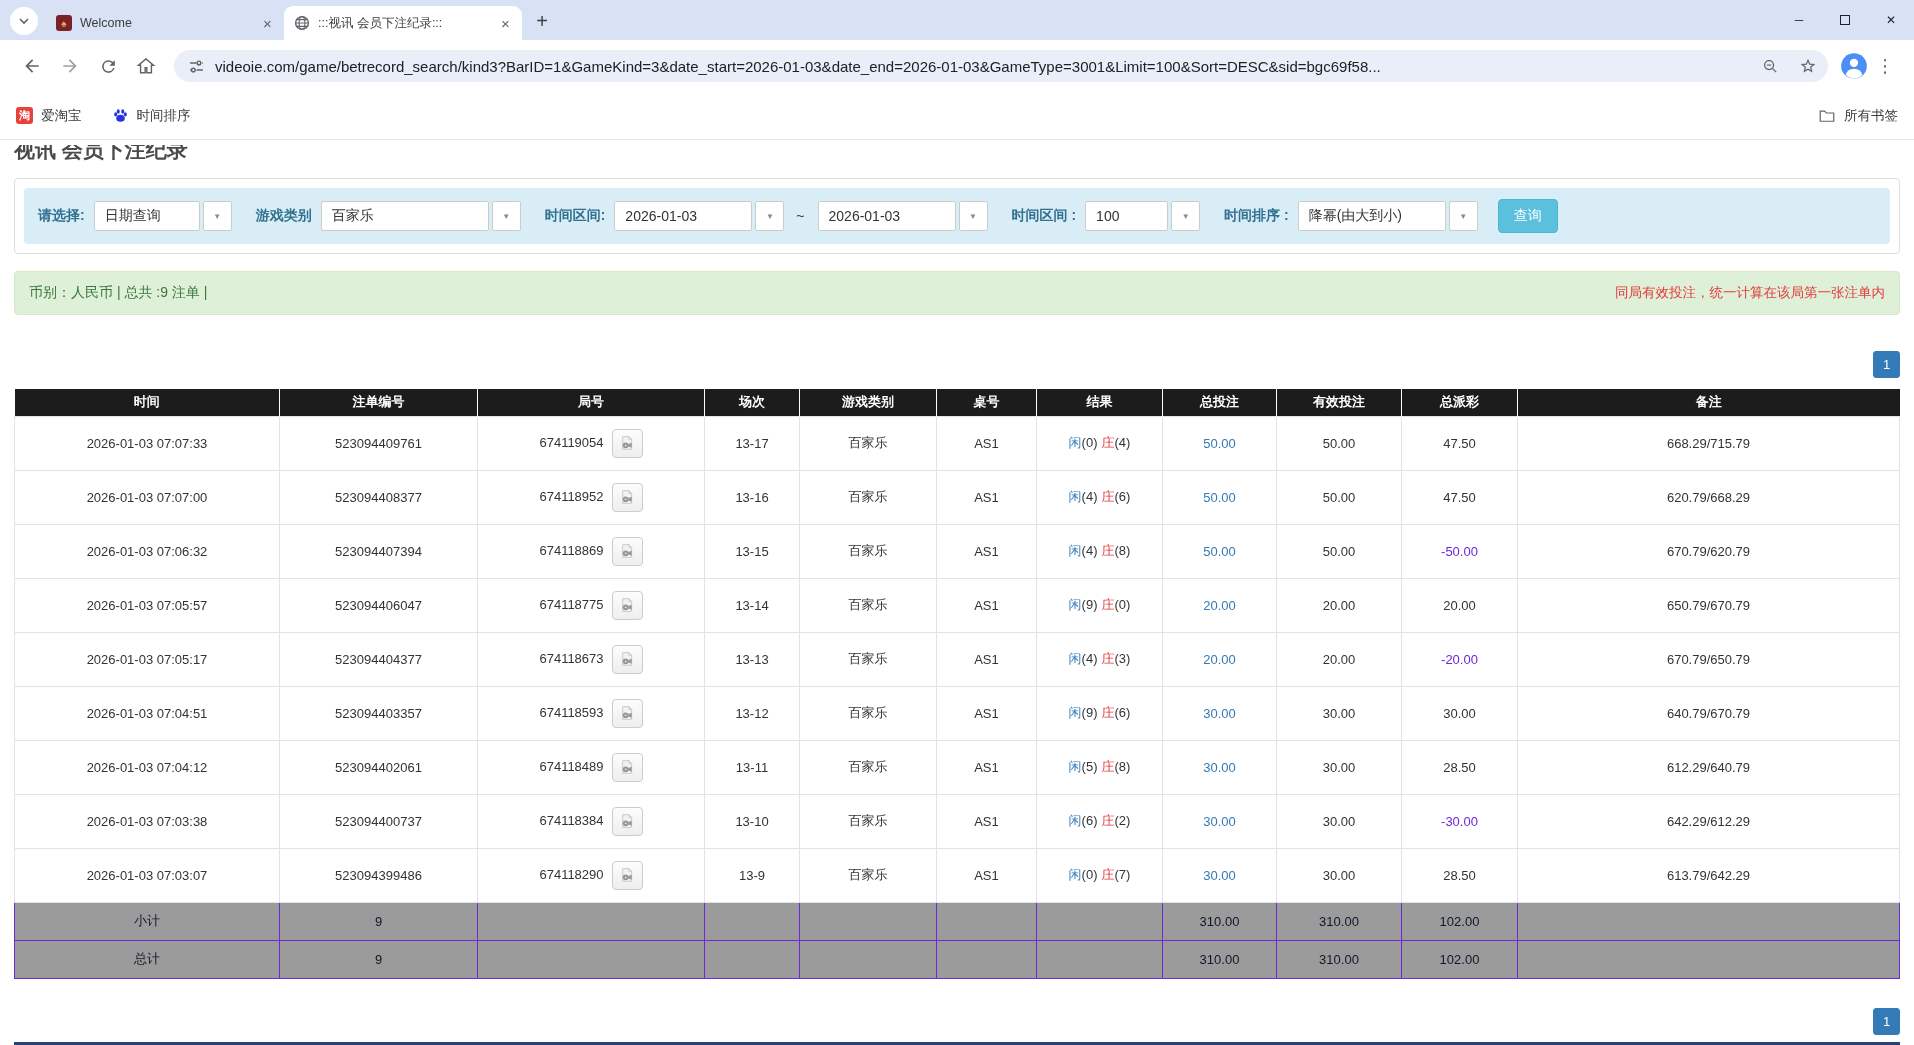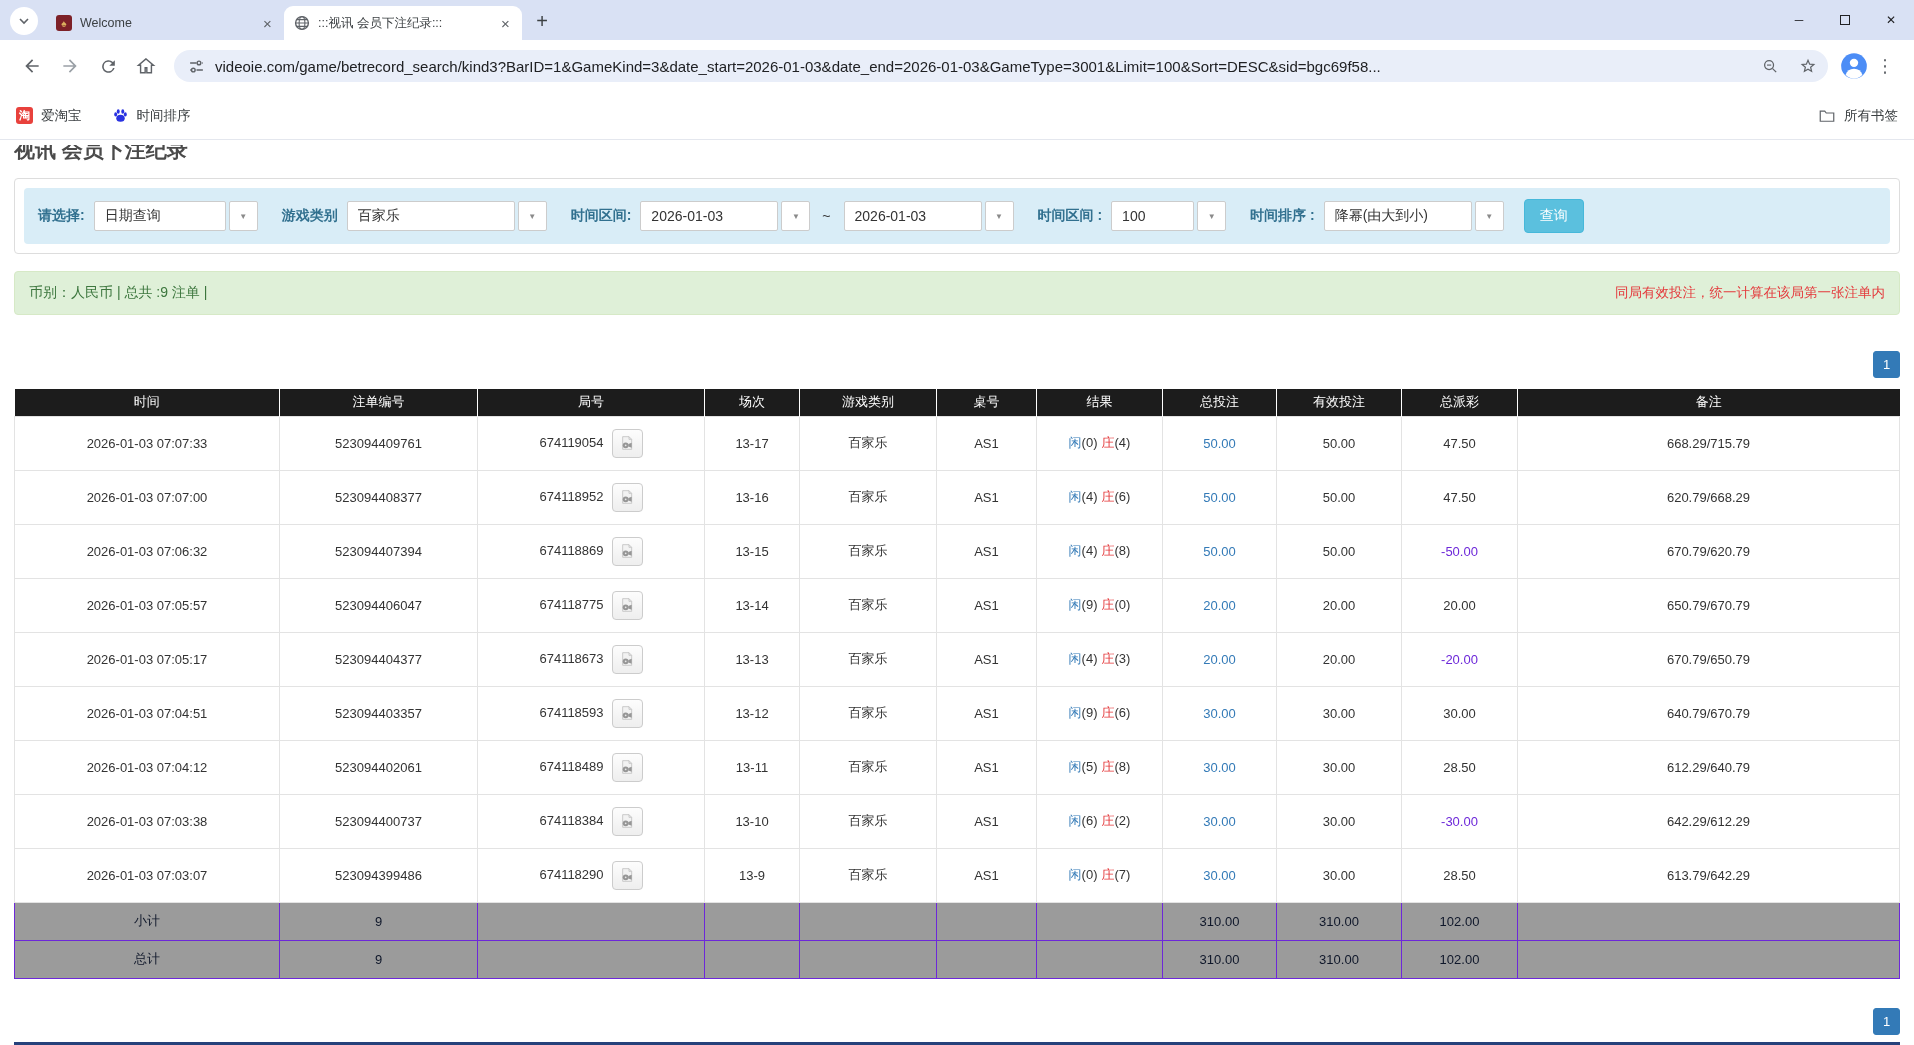--- a/index.html
+++ b/index.html
@@ -68,21 +68,21 @@
   .summary-left { color:#3c763d; font-size:14px; }
   .summary-right { color:#e4393c; font-size:13.5px; }
 
   .pager-row { display:flex; justify-content:flex-end; }
   .pager-top { margin-top:36px; }
   .pager-bottom { margin-top:29px; }
   .page-btn { min-width:27px; height:27px; background:#337ab7; border:1px solid #337ab7; color:#fff; font-size:13px;
     border-radius:3px; display:flex; align-items:center; justify-content:center; cursor:pointer; }
 
   table.rec { width:100%; border-collapse:collapse; table-layout:fixed; margin-top:11px; font-size:13px; color:#333; }
-  table.rec th { background:#1c1c1c; color:#fff; font-weight:normal; height:27px; font-size:13px;
+  table.rec th { background:#1c1c1c; color:#fff; font-weight:bold; height:27px; font-size:13px;
     border-left:1px solid #fff; }
   table.rec th:first-child { border-left:none; }
   table.rec td { height:54px; text-align:center; border:1px solid #e3e3e3; background:#fff; overflow:hidden; white-space:nowrap; }
   tr.totrow td { background:#9b9b9b; color:#0f172a; height:38px; border:1px solid #6d28d9; font-size:13px; }
   .bet-link { color:#337ab7; text-decoration:none; cursor:pointer; }
   .xian { color:#337ab7; }
   .zhuang { color:#e4393c; margin-left:4px; }
   td.payout.neg { color:#6d28d9; }
   .video-btn { margin-left:8px; width:31px; height:29px; border:1px solid #ccc; border-radius:4px;
     background:linear-gradient(#fdfdfd,#eeeeee); vertical-align:middle; cursor:pointer; display:inline-flex;
@@ -204,21 +204,21 @@
 <div class="content">
 
   <div class="page-title-clip">
     <h1>视讯 会员下注纪录</h1>
   </div>
 
   <div class="filter-outer">
     <div class="filter-panel">
       <span class="flt-label first">请选择:</span>
       <div class="dd">
-        <span class="dd-value" style="width:132px">日期查询</span>
+        <span class="dd-value" style="width:106px">日期查询</span>
         <span class="dd-arrow">▼</span>
       </div>
       <span class="flt-label">游戏类别</span>
       <div class="dd">
         <span class="dd-value" style="width:168px">百家乐</span>
         <span class="dd-arrow">▼</span>
       </div>
       <span class="flt-label">时间区间:</span>
       <div class="dd">
         <span class="dd-value" style="width:138px">2026-01-03</span>

